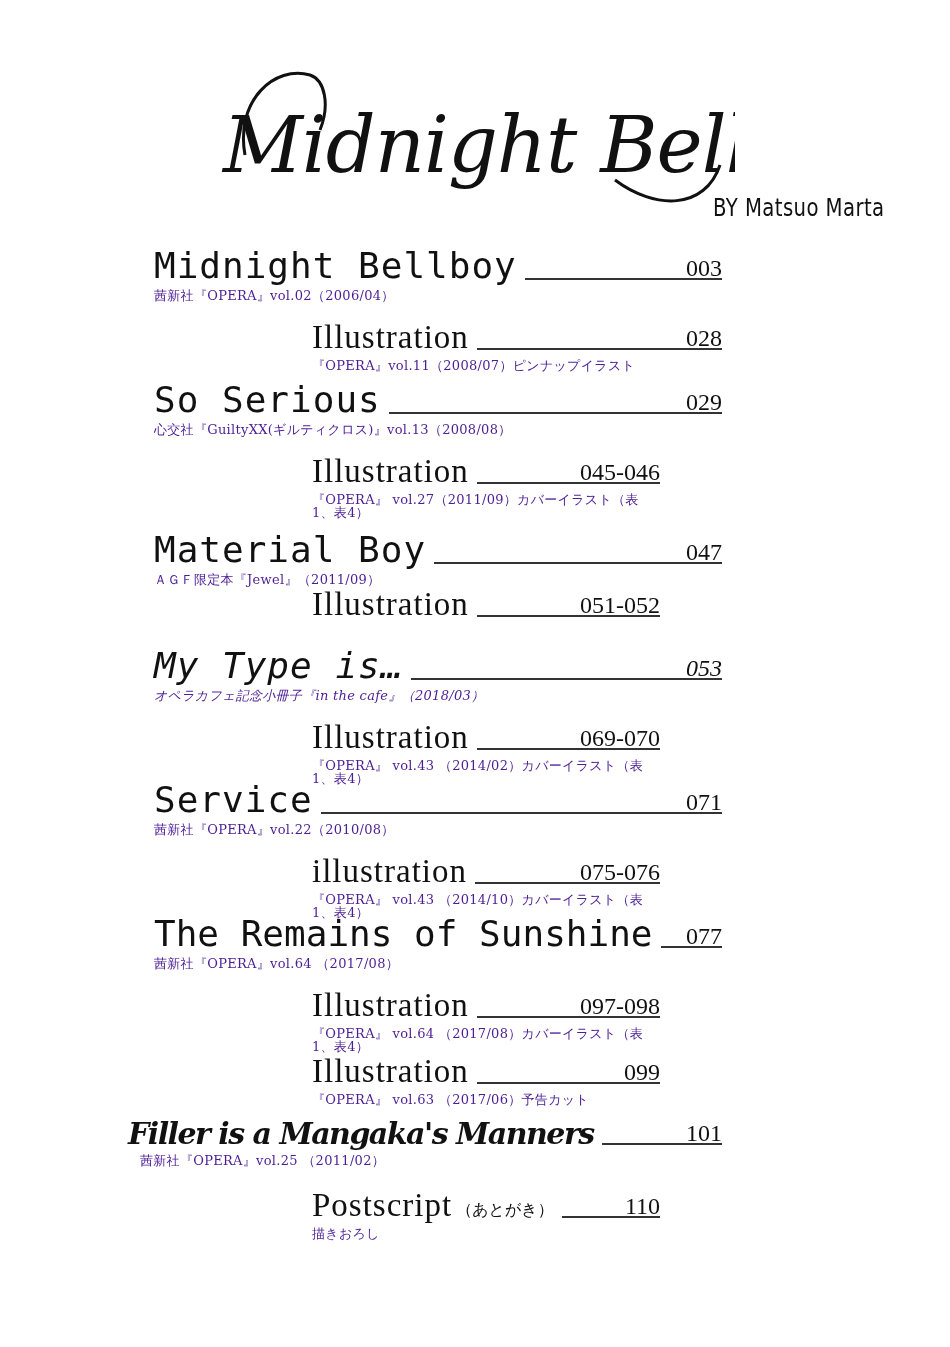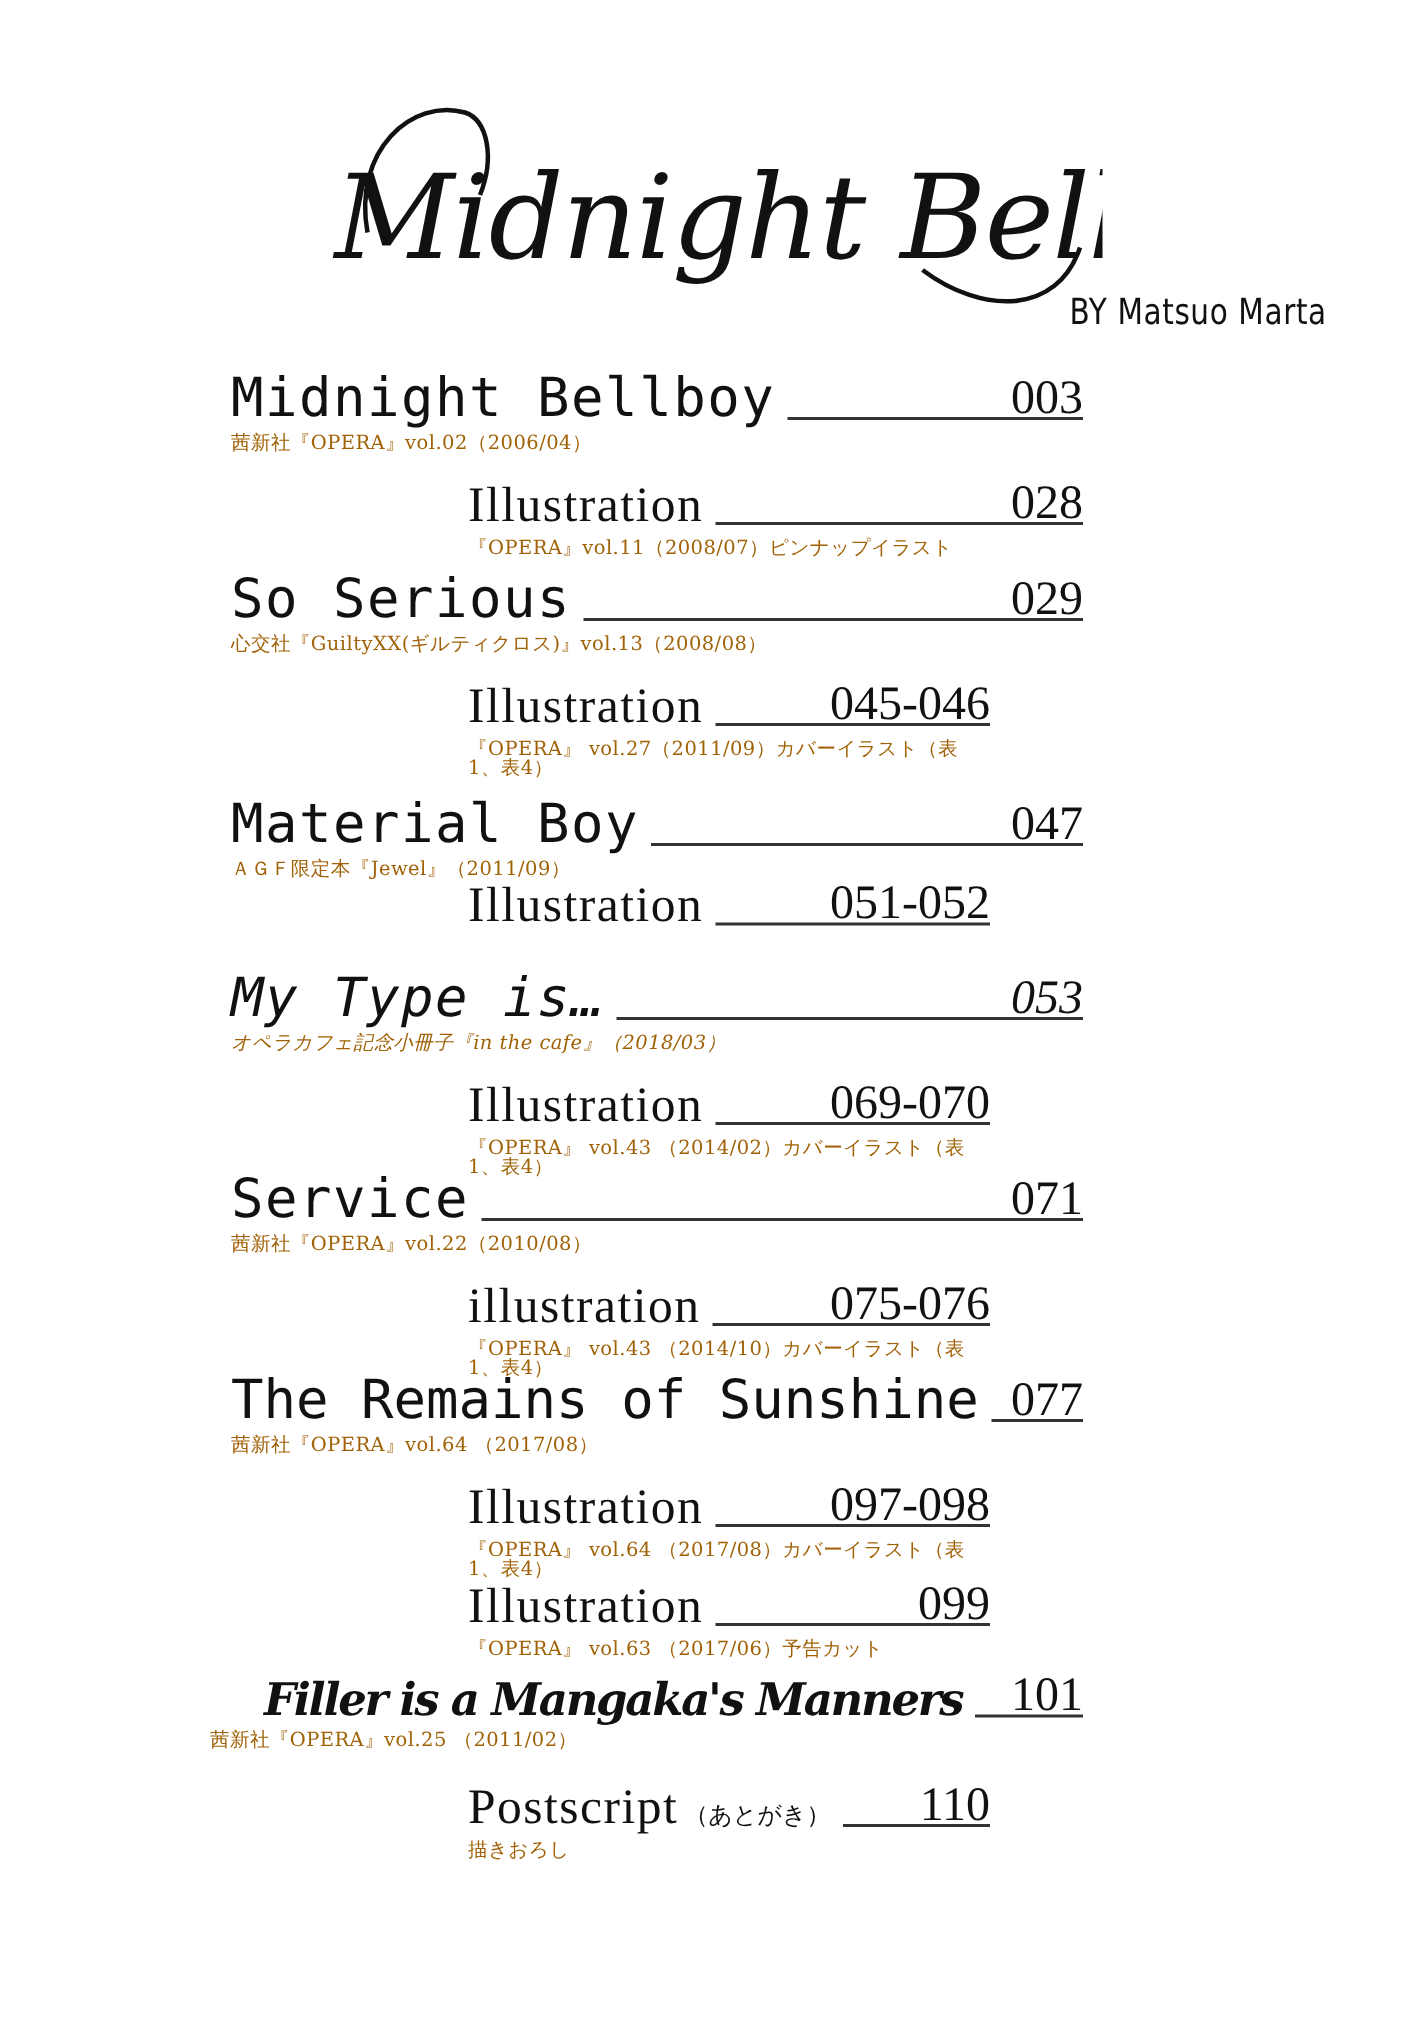--- a/index.html
+++ b/index.html
@@ -26,36 +26,36 @@
     .entry .main-title {
       font-family: "DejaVu Sans Mono", monospace; font-size: 36px;
       line-height: 1; letter-spacing: 1px; transform-origin: left bottom;
     }
     .entry .ill-title {
       font-family: "Liberation Serif", serif; font-size: 33px; line-height: 1;
       letter-spacing: 1px;
     }
     .entry .fancy-title {
       font-family: "DejaVu Serif", serif; font-style: italic; font-weight: bold;
-      font-size: 30px; line-height: 1; letter-spacing: -1.5px; margin-left: 48px;
+      font-size: 30px; line-height: 1; letter-spacing: -1.5px;
     }
     .entry .jp-small {
       font-family: "DejaVu Serif", serif; font-size: 16px; line-height: 1;
       margin-left: 4px; margin-bottom: 4px; text-align: center;
     }
     .entry .leader {
       flex: 1; border-bottom: 2px solid #333; margin: 0 0 4px 8px; position: relative;
     }
     .entry .page {
-      font-family: "Liberation Serif", serif; font-size: 32px; line-height: 1;
+      font-family: "Liberation Serif", serif; font-size: 24px; line-height: 1;
       position: absolute; right: 0; bottom: -2px; background: transparent;
     }
     .entry .source {
       font-family: "DejaVu Serif", serif; font-size: 13px; line-height: 1;
-      margin-top: 5px; color: #a16207; letter-spacing: 0.3px;
+      margin-top: 5px; color: #4c1d95; letter-spacing: 0.3px;
     }
 
     .main-entry { left: 154px; width: 568px; }
     .ill-entry { left: 312px; width: 348px; }
     .ill-entry.wide { width: 410px; }
   </style>
 </head>
 <body>
 
 <div class="script-title">

